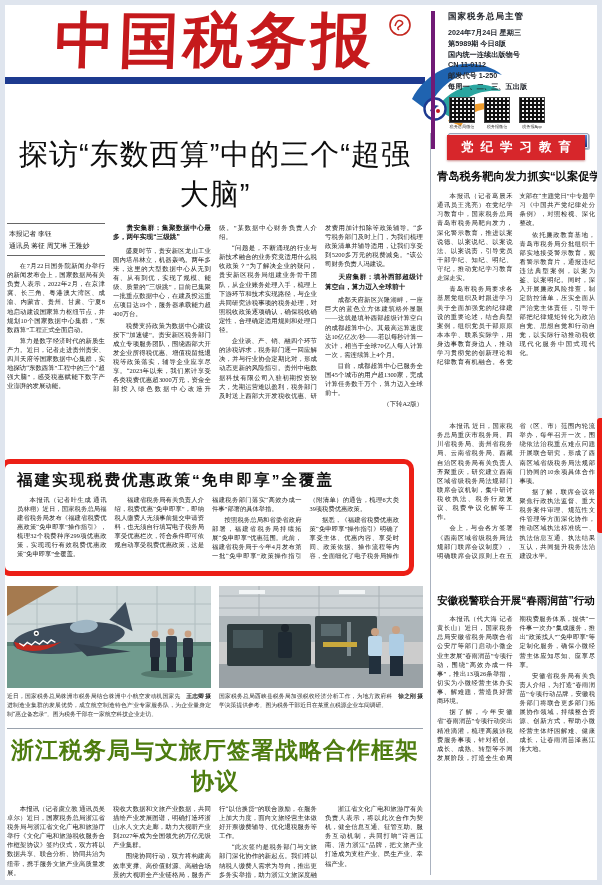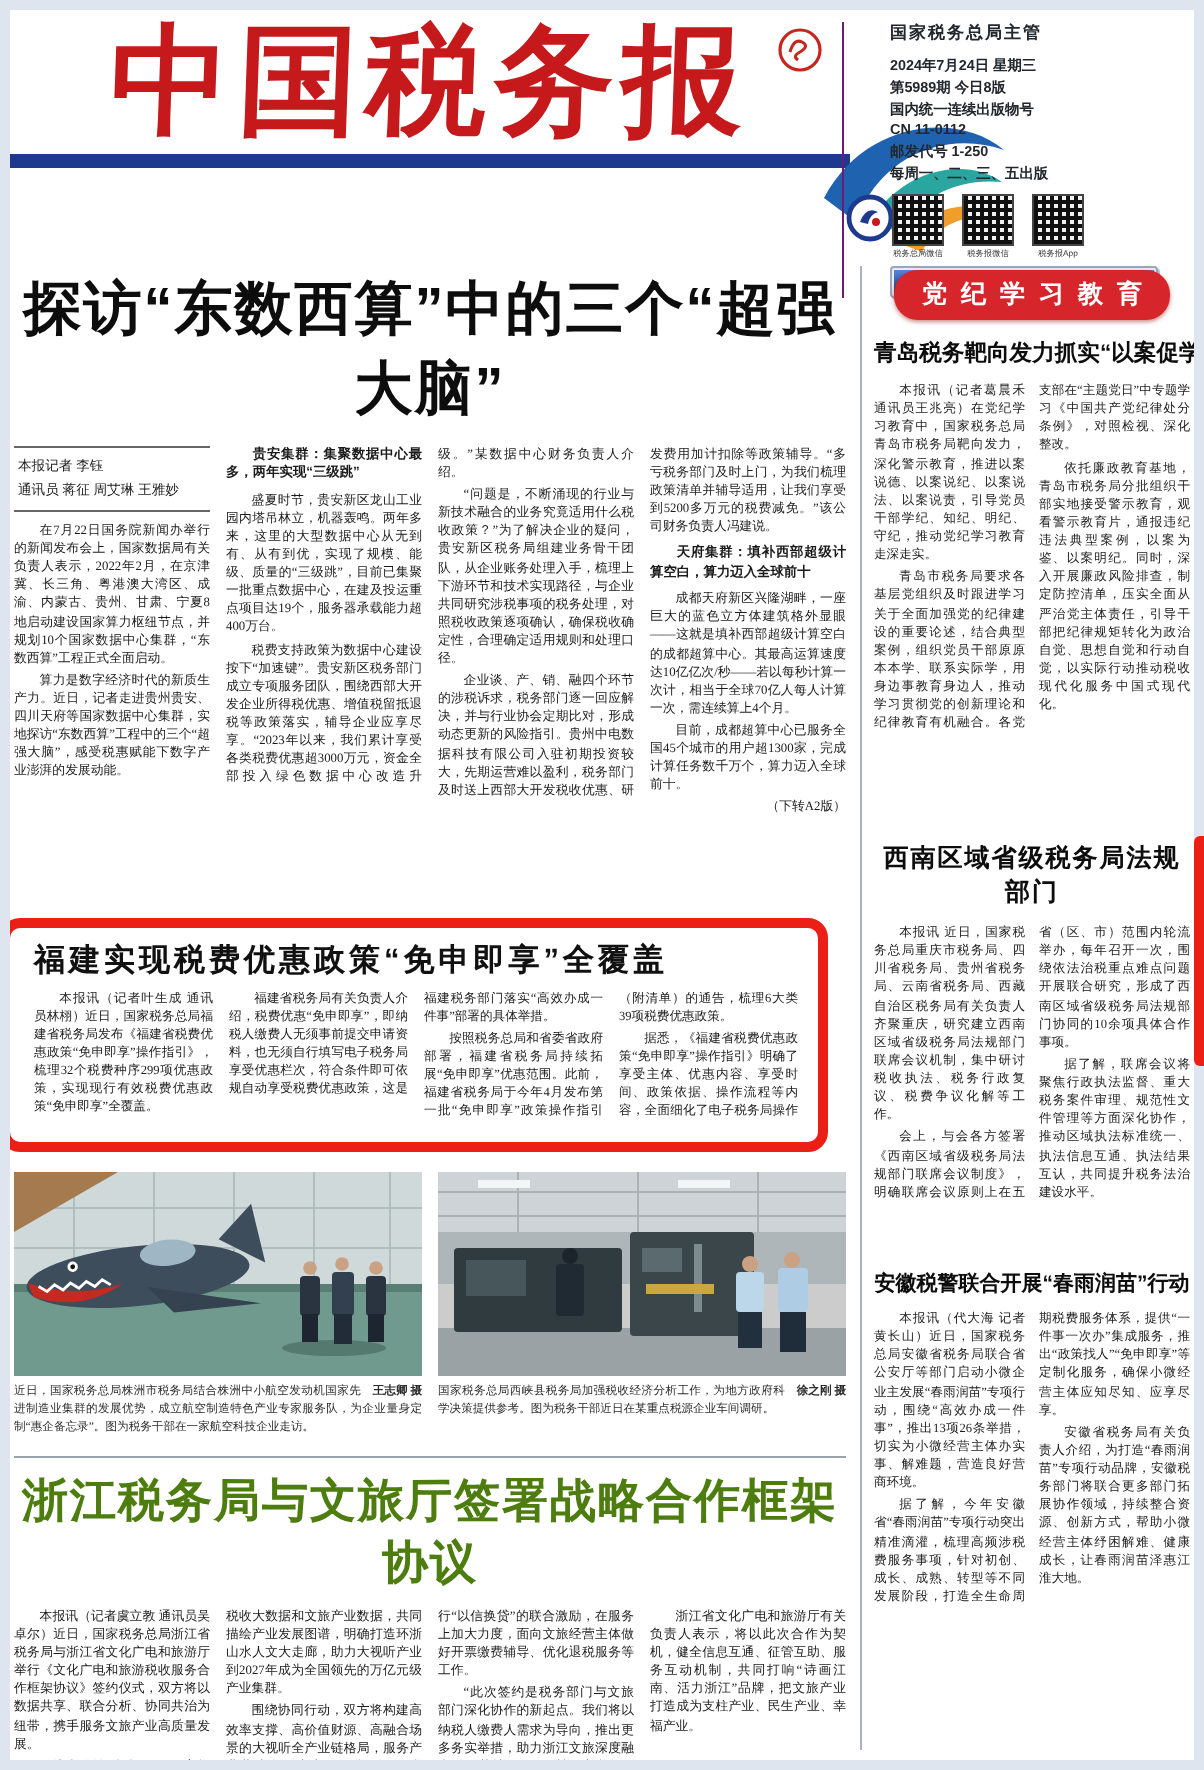--- a/index.html
+++ b/index.html
@@ -14,38 +14,38 @@
 
   
   .masthead{position:relative;height:124px;}
   .mast-left{position:absolute;left:0;top:6px;width:420px;text-align:center;}
   .paper-title{font-family:"Liberation Serif",serif;font-weight:900;font-size:60px;line-height:1.02;color:var(--red);letter-spacing:4px;transform:skewX(-2deg);}
   .pinyin{margin-top:2px;font-family:"Liberation Serif",serif;font-weight:700;font-size:12px;letter-spacing:7px;color:#13181e;}
   .blue-bar{margin-top:5px;height:7px;background:var(--blue);}
   .seal{position:absolute;left:383px;top:8px;}
   .logo-swoosh{position:absolute;left:401px;top:48px;}
   .emblem{position:absolute;left:418px;top:92px;}
-  .mast-info{position:absolute;right:18px;top:6px;width:158px;border-left:1px solid #701a75;padding-left:23px;color:#23272e;}
+  .mast-info{position:absolute;right:8px;top:6px;width:158px;border-left:4px solid #701a75;padding-left:13px;color:#23272e;}
   .sup{font-size:8.5px;font-weight:700;letter-spacing:1px;margin-bottom:5px;}
   .info-line{font-size:7.2px;line-height:1.5;font-weight:600;}
   .qr-row{display:flex;gap:7px;margin-top:4px;}
   .qr-item{width:28px;text-align:center;}
   .qr{width:26px;height:26px;margin:0 auto;border:1px solid #444;
       background-image:repeating-linear-gradient(0deg,#111 0 2px,transparent 2px 4px),
                        repeating-linear-gradient(90deg,#111 0 2px,#f2f2f2 2px 4px);}
   .qr-label{font-size:4.6px;color:#333;margin-top:1px;white-space:nowrap;transform:scale(.9);}
   .url-wrap{margin-top:4px;border:1px solid #9aa6bb;border-radius:2px;padding:1px;background:#e8edf5;box-shadow:1px 1px 0 #b9c2d2;}
   .url-bar{background:linear-gradient(180deg,#5a86d9,#16337f);color:#fff;font-size:7.2px;font-weight:700;font-style:italic;text-align:center;line-height:12px;letter-spacing:.2px;}
 
   
   .v-line{position:absolute;left:425px;top:128px;height:742px;border-left:1px solid #aab2bf;}
   .left-region{position:absolute;left:2px;top:128px;width:416px;}
   .right-region{position:absolute;left:432px;top:126px;width:158px;}
 
-  .main-headline{font-size:29px;font-weight:700;text-align:center;letter-spacing:1px;color:#0d0d0d;margin:2px 0 8px;}
+  .main-headline{font-size:29px;font-weight:400;text-align:center;letter-spacing:1px;color:#0d0d0d;margin:2px 0 8px;}
   .body-cols{column-gap:8px;font-family:"Liberation Serif",serif;font-size:6.4px;line-height:1.42;color:var(--ink);text-align:justify;overflow:hidden;}
   .body-cols p{text-indent:2em;margin-bottom:2px;}
   .body-cols h4{font-family:"Liberation Sans",sans-serif;font-size:6.7px;font-weight:700;margin:4px 0;text-indent:2em;line-height:1.4;}
   .art1-body{column-count:4;height:226px;}
   .byline-box{border-top:1px solid #666;border-bottom:1px solid #666;padding:4px 2px;margin-bottom:5px;font-size:6.8px;line-height:1.7;font-family:"Liberation Sans",sans-serif;}
   .cont{text-align:right;text-indent:0;}
 
   .fujian-wrap{margin-top:10px;margin-left:-7px;width:414px;border:5px solid var(--annotation);border-radius:10px;padding:6px 10px 5px 12px;background:#fff;}
   .fujian-headline{font-size:15.5px;font-weight:700;letter-spacing:2px;text-align:left;color:#111;margin-bottom:5px;}
   .fujian-body{column-count:4;height:70px;font-size:6.3px;}
@@ -54,21 +54,21 @@
   .photo{width:204px;height:102px;display:block;background:#ccc;}
   .captions-row{display:flex;gap:8px;margin-top:4px;}
   .caption{width:204px;font-family:"Liberation Serif",serif;font-size:5.8px;line-height:1.55;color:#2c2c2c;text-align:justify;}
   .caption .cap-text{text-indent:2em;display:inline;}
   .credit{float:right;font-weight:700;margin-left:6px;}
 
   .section-rule{border:none;border-top:1px solid #9aa2ad;margin:9px 0 6px;}
   .zj-headline{font-size:23px;font-weight:900;text-align:center;letter-spacing:1px;color:#4d7c0f;margin:2px 0 7px;}
   .zj-body{column-count:4;height:140px;}
 
-  .banner{width:138px;margin:4px auto 9px;background:var(--bannerRed);color:#fff;font-size:12.5px;font-weight:700;letter-spacing:7px;text-align:center;padding:4px 0 4px 7px;border-radius:12px;box-shadow:0 1px 2px rgba(150,20,20,.5);}
+  .banner{width:138px;margin:4px auto 9px;background:var(--bannerRed);color:#fff;font-size:12.5px;font-weight:700;letter-spacing:7px;text-align:center;padding:4px 0 4px 7px;border-radius:0;box-shadow:0 1px 2px rgba(150,20,20,.5);}
   .rc-headline{font-size:11.3px;font-weight:900;text-align:center;color:#0d0d0d;white-space:nowrap;margin-bottom:7px;letter-spacing:0;}
   .rc-body{column-count:2;column-gap:7px;font-family:"Liberation Serif",serif;font-size:6.3px;line-height:1.45;color:var(--ink);text-align:justify;overflow:hidden;}
   .rc-body p{text-indent:2em;margin-bottom:2px;}
   .qd-body{height:220px;}
   .sw-headline{margin:10px 0 7px;text-align:center;font-weight:900;color:#0d0d0d;}
   .sw-line1{font-size:12.5px;letter-spacing:1px;}
   .sw-line2{font-size:12.5px;letter-spacing:6px;margin-top:3px;}
   .sw-body{height:162px;}
   .ah-headline{font-size:10.5px;font-weight:900;text-align:center;color:#0d0d0d;margin:11px 0 6px;white-space:nowrap;}
   .ah-body{height:200px;}
@@ -262,21 +262,20 @@
       <div class="banner">党纪学习教育</div>
 
       <h3 class="rc-headline">青岛税务靶向发力抓实“以案促学”</h3>
       <div class="rc-body qd-body">
         <p>本报讯（记者葛晨禾 通讯员王兆亮）在党纪学习教育中，国家税务总局青岛市税务局靶向发力，深化警示教育，推进以案说德、以案说纪、以案说法、以案说责，引导党员干部学纪、知纪、明纪、守纪，推动党纪学习教育走深走实。</p>
         <p>青岛市税务局要求各基层党组织及时跟进学习关于全面加强党的纪律建设的重要论述，结合典型案例，组织党员干部原原本本学、联系实际学，用身边事教育身边人，推动学习贯彻党的创新理论和纪律教育有机融合。各党支部在“主题党日”中专题学习《中国共产党纪律处分条例》，对照检视、深化整改。</p>
         <p>依托廉政教育基地，青岛市税务局分批组织干部实地接受警示教育，观看警示教育片，通报违纪违法典型案例，以案为鉴、以案明纪。同时，深入开展廉政风险排查，制定防控清单，压实全面从严治党主体责任，引导干部把纪律规矩转化为政治自觉、思想自觉和行动自觉，以实际行动推动税收现代化服务中国式现代化。</p>
       </div>
 
       <div class="sw-headline">
-        <div class="sw-line1">西南区域省级税务局法规部门</div>
       </div>
       <div class="rc-body sw-body">
         <p>本报讯 近日，国家税务总局重庆市税务局、四川省税务局、贵州省税务局、云南省税务局、西藏自治区税务局有关负责人齐聚重庆，研究建立西南区域省级税务局法规部门联席会议机制，集中研讨税收执法、税务行政复议、税费争议化解等工作。</p>
         <p>会上，与会各方签署《西南区域省级税务局法规部门联席会议制度》，明确联席会议原则上在五省（区、市）范围内轮流举办，每年召开一次，围绕依法治税重点难点问题开展联合研究，形成了西南区域省级税务局法规部门协同的10余项具体合作事项。</p>
         <p>据了解，联席会议将聚焦行政执法监督、重大税务案件审理、规范性文件管理等方面深化协作，推动区域执法标准统一、执法信息互通、执法结果互认，共同提升税务法治建设水平。</p>
       </div>
 
       <h3 class="ah-headline">安徽税警联合开展“春雨润苗”行动</h3>
       <div class="rc-body ah-body">
         <p>本报讯（代大海 记者黄长山）近日，国家税务总局安徽省税务局联合省公安厅等部门启动小微企业主发展“春雨润苗”专项行动，围绕“高效办成一件事”，推出13项26条举措，切实为小微经营主体办实事、解难题，营造良好营商环境。</p>

